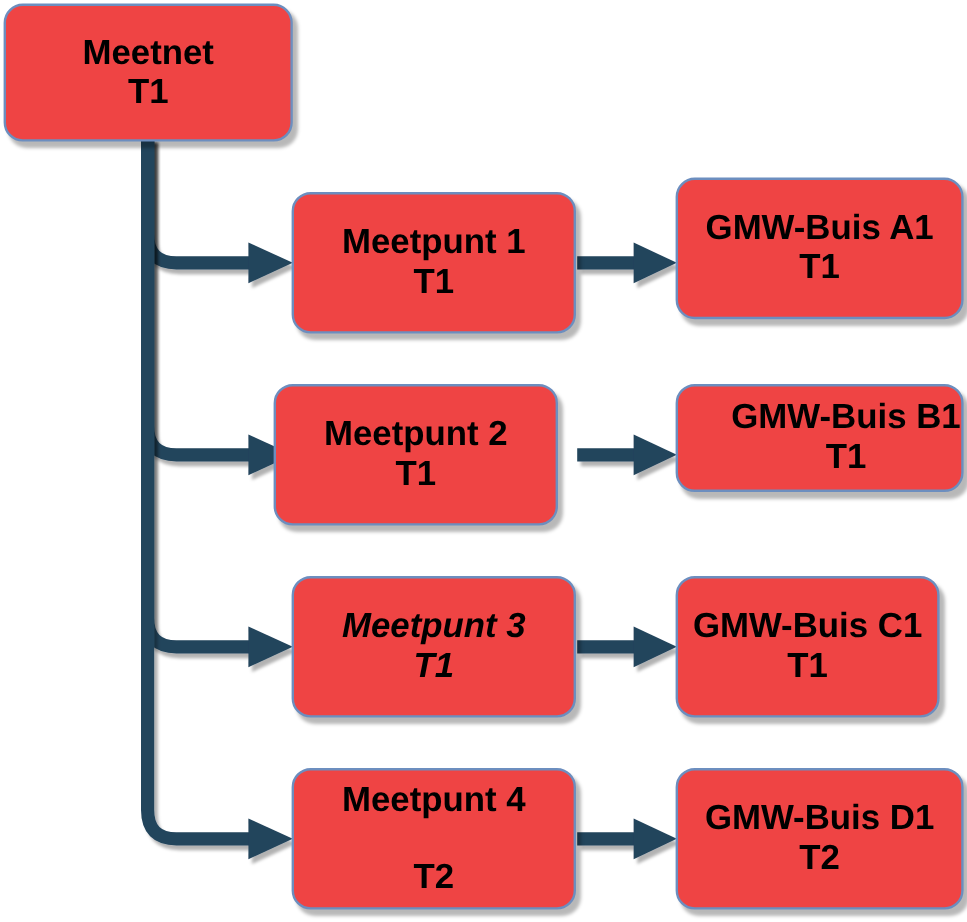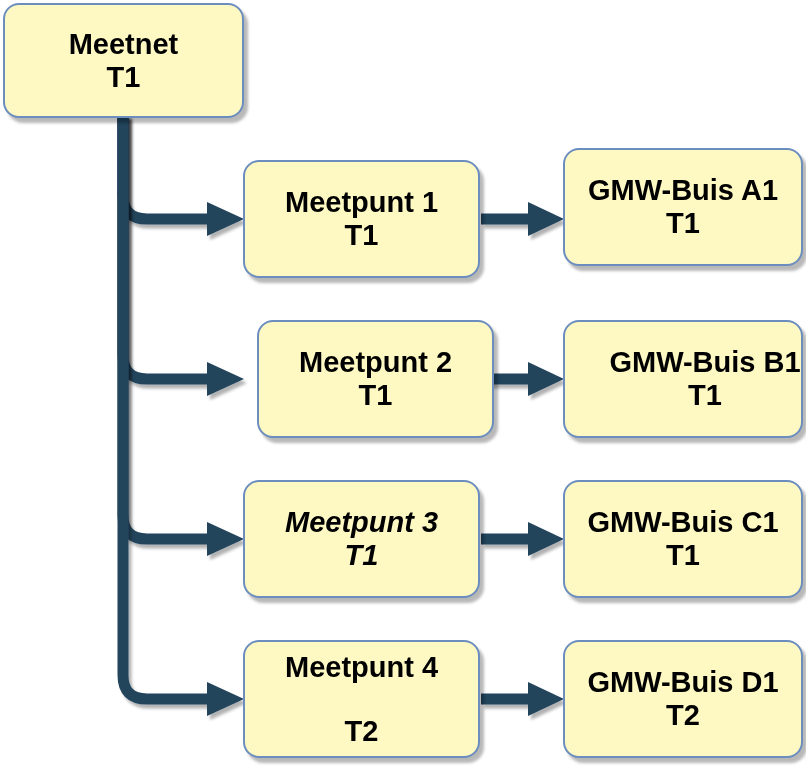--- a/index.html
+++ b/index.html
@@ -27,21 +27,21 @@
     stroke: #23445c;
     stroke-width: 11;
   }
   .edge-head {
     fill: #23445c;
     stroke: none;
   }
   .node {
     position: absolute;
     box-sizing: border-box;
-    background: #fef9c3;
+    background: #ef4444;
     border: 2px solid #6c8ebf;
     border-radius: 16px;
     box-shadow: 4px 5px 3px rgba(0, 0, 0, 0.28);
     display: flex;
     flex-direction: column;
     align-items: center;
     justify-content: center;
     text-align: center;
     color: #000000;
     font-weight: bold;
@@ -98,42 +98,42 @@
 
   <div class="node" style="left:3px; top:3px; width:241px; height:115px;">
     <div>Meetnet</div>
     <div>T1</div>
   </div>
 
   <div class="node" style="left:243px; top:160px; width:237px; height:118px;">
     <div>Meetpunt 1</div>
     <div>T1</div>
   </div>
-  <div class="node" style="left:257px; top:320px; width:237px; height:118px;">
+  <div class="node" style="left:228px; top:320px; width:237px; height:118px;">
     <div>Meetpunt 2</div>
     <div>T1</div>
   </div>
   <div class="node" style="left:243px; top:480px; width:237px; height:118px;font-style:italic;">
     <div>Meetpunt 3</div>
     <div>T1</div>
   </div>
   <div class="node" style="left:243px; top:640px; width:237px; height:118px;gap:31px;">
     <div>Meetpunt 4</div>
     <div>T2</div>
   </div>
 
   <div class="node" style="left:563px; top:148px; width:240px; height:118px;">
     <div>GMW-Buis A1</div>
     <div>T1</div>
   </div>
-  <div class="node" style="left:563px; top:320px; width:240px; height:118px;padding-left:44px;">
+  <div class="node" style="left:563px; top:320px; width:240px; height:90px;padding-left:44px;">
     <div>GMW-Buis B1</div>
     <div>T1</div>
   </div>
-  <div class="node" style="left:563px; top:480px; width:240px; height:118px;">
+  <div class="node" style="left:563px; top:480px; width:220px; height:118px;">
     <div>GMW-Buis C1</div>
     <div>T1</div>
   </div>
   <div class="node" style="left:563px; top:640px; width:240px; height:118px;">
     <div>GMW-Buis D1</div>
     <div>T2</div>
   </div>
 
 </div>
 

